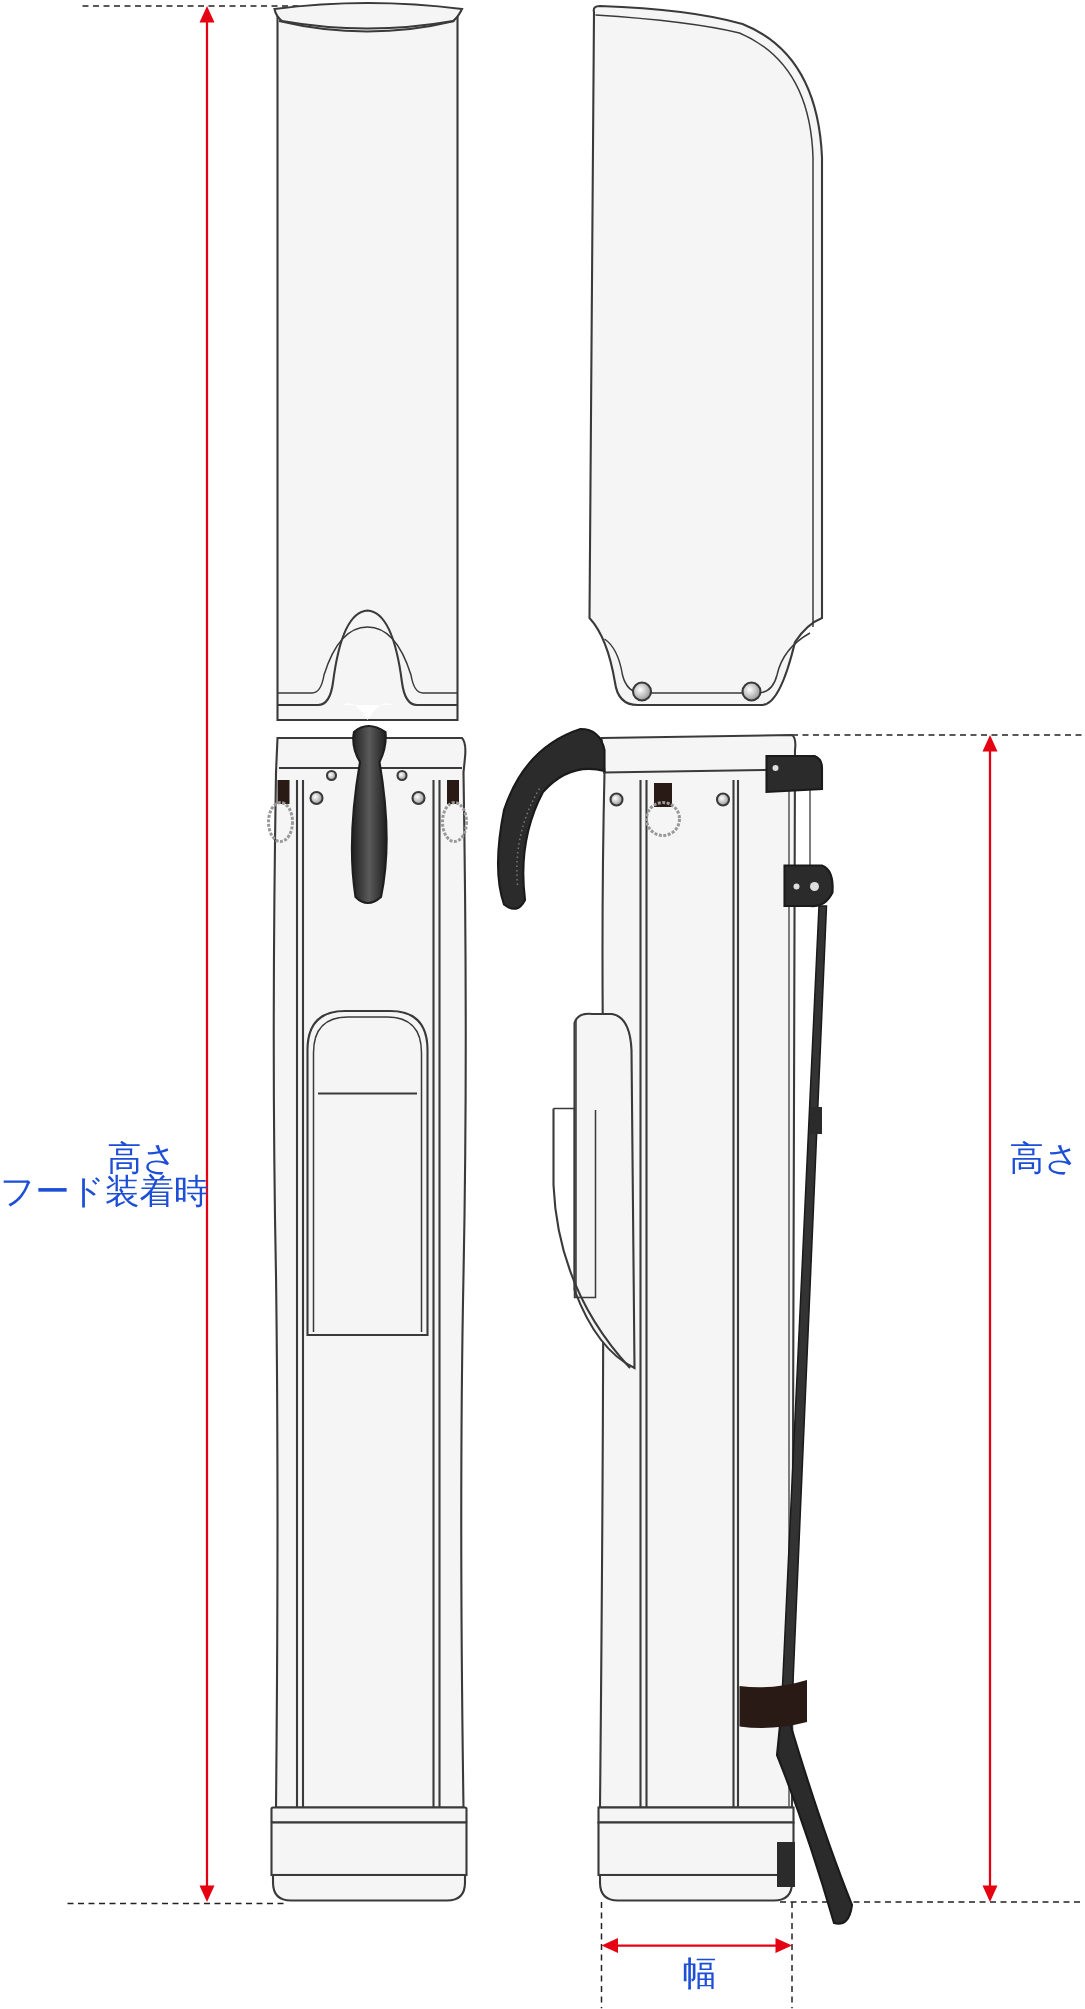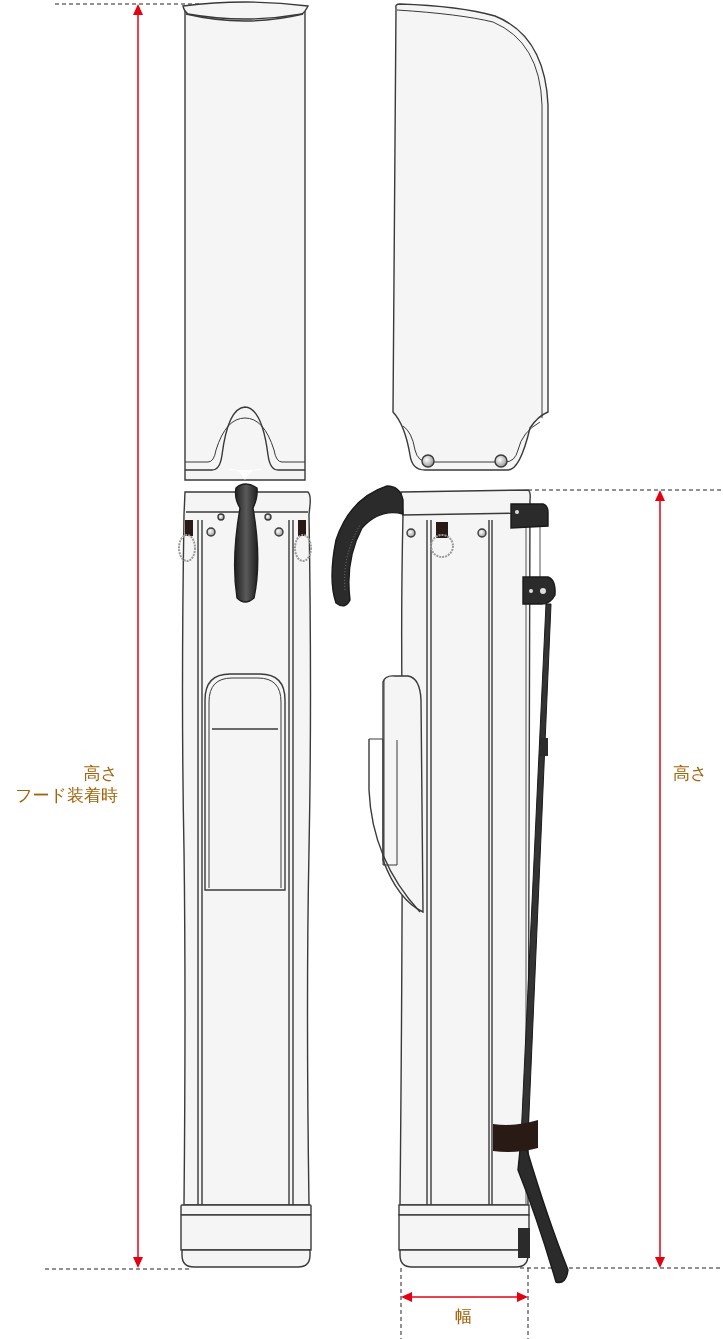--- a/index.html
+++ b/index.html
@@ -1,18 +1,18 @@
 <!DOCTYPE html>
 <html><head>
 <meta charset="utf-8">
 <style>
   html, body { margin: 0; padding: 0; background: #ffffff; }
   body { width: 723px; height: 1339px; position: relative; overflow: hidden; font-family: "DejaVu Sans", "Liberation Sans", sans-serif; }
   #canvas { position: absolute; left: 0; top: 0; width: 723px; height: 1339px; }
-  .label { position: absolute; color: #a16207; font-size: 17px; line-height: 22px; white-space: nowrap; }
+  .label { position: absolute; color: #1d4ed8; font-size: 23px; line-height: 22px; white-space: nowrap; }
   .label-right { text-align: right; }
 </style>
 </head>
 <body>
 
 <svg id="canvas" width="723" height="1339" viewBox="0 0 723 1339" xmlns="http://www.w3.org/2000/svg">
   <defs>
     <linearGradient id="darkGrad" x1="0" x2="1" y1="0" y2="0">
       <stop offset="0" stop-color="#1e1e1e"></stop>
       <stop offset="0.5" stop-color="#5a5a5a"></stop>

